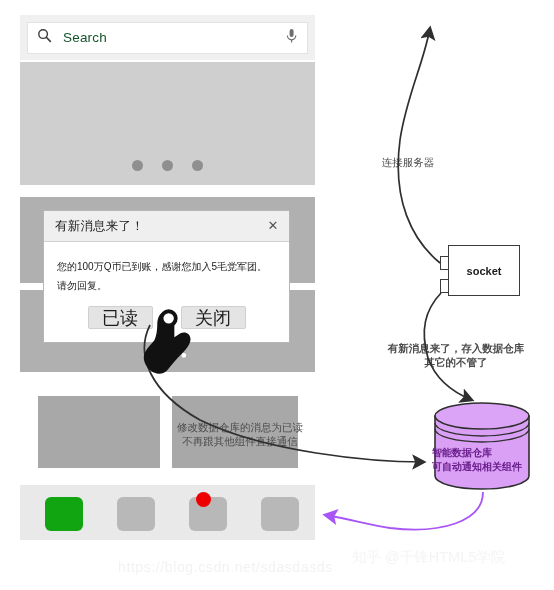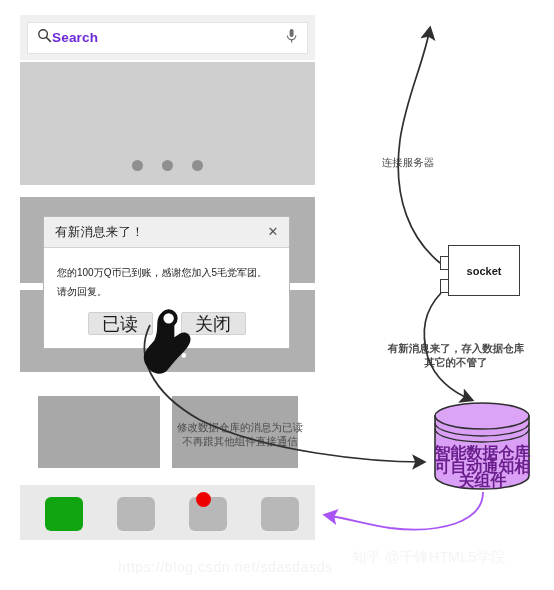--- a/index.html
+++ b/index.html
@@ -35,23 +35,24 @@
     background: #ffffff;
     border: 1px solid #e2e2e2;
     display: flex;
     align-items: center;
     padding: 0 9px;
     box-sizing: border-box;
   }
   .search-icon { flex: 0 0 auto; display: block; }
   .search-placeholder {
     flex: 1 1 auto;
+    margin-left: 11px;
     font-size: 13.5px;
-    font-weight: bold;
-    color: #6d28d9;
+    font-weight: normal;
+    color: #14532d;
     letter-spacing: .2px;
   }
   .mic-icon { flex: 0 0 auto; display: block; }
 
   .banner {
     position: absolute;
     left: 20px; top: 62px;
     width: 295px; height: 123px;
     background: #cfcfcf;
   }
@@ -117,21 +118,21 @@
     position: absolute;
     left: 196px; top: 492px;
     width: 15px; height: 15px;
     border-radius: 50%;
     background: #ee0000;
   }
 
   
   .dialog {
     position: absolute;
-    left: 43px; top: 216px;
+    left: 43px; top: 210px;
     width: 247px; height: 133px;
     background: #ffffff;
     border: 1px solid #b6b6b6;
     box-sizing: border-box;
   }
   .dialog-titlebar {
     position: relative;
     height: 30px;
     background: #efefef;
     border-bottom: 1px solid #d2d2d2;
@@ -211,22 +212,22 @@
 
   .db {
     position: absolute;
     left: 432px; top: 402px;
     width: 101px; height: 88px;
   }
   .db-text {
     position: absolute;
     left: 0; right: 0;
     top: 44px;
-    text-align: center;
-    font-size: 16px;
+    text-align: left;
+    font-size: 10px;
     line-height: 14px;
     color: #6b1f8c;
     font-weight: bold;
     pointer-events: none;
   }
 
   .note {
     position: absolute;
     font-size: 10.5px;
     line-height: 14px;

